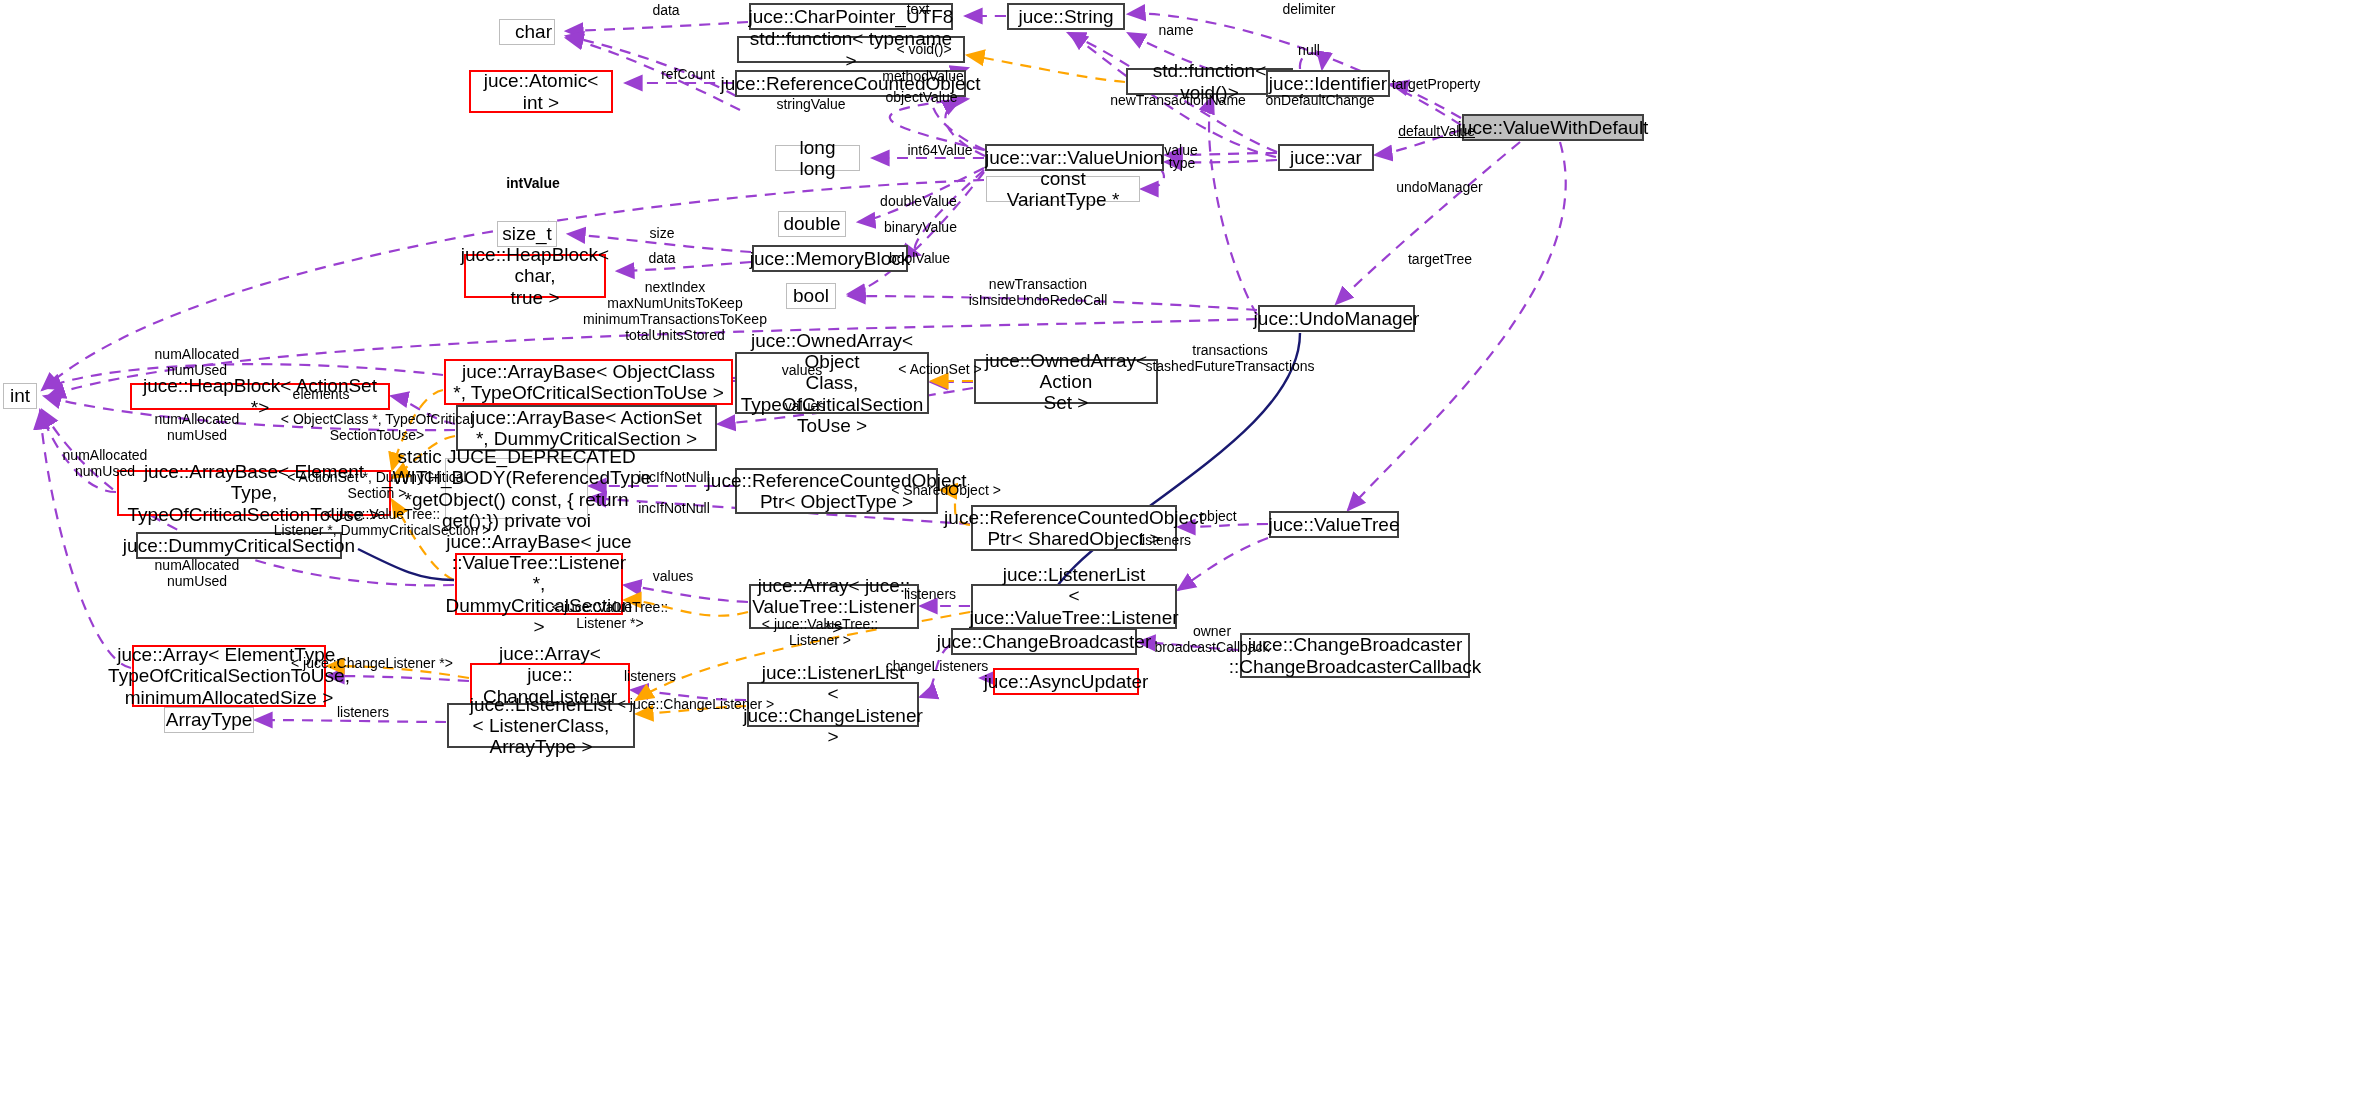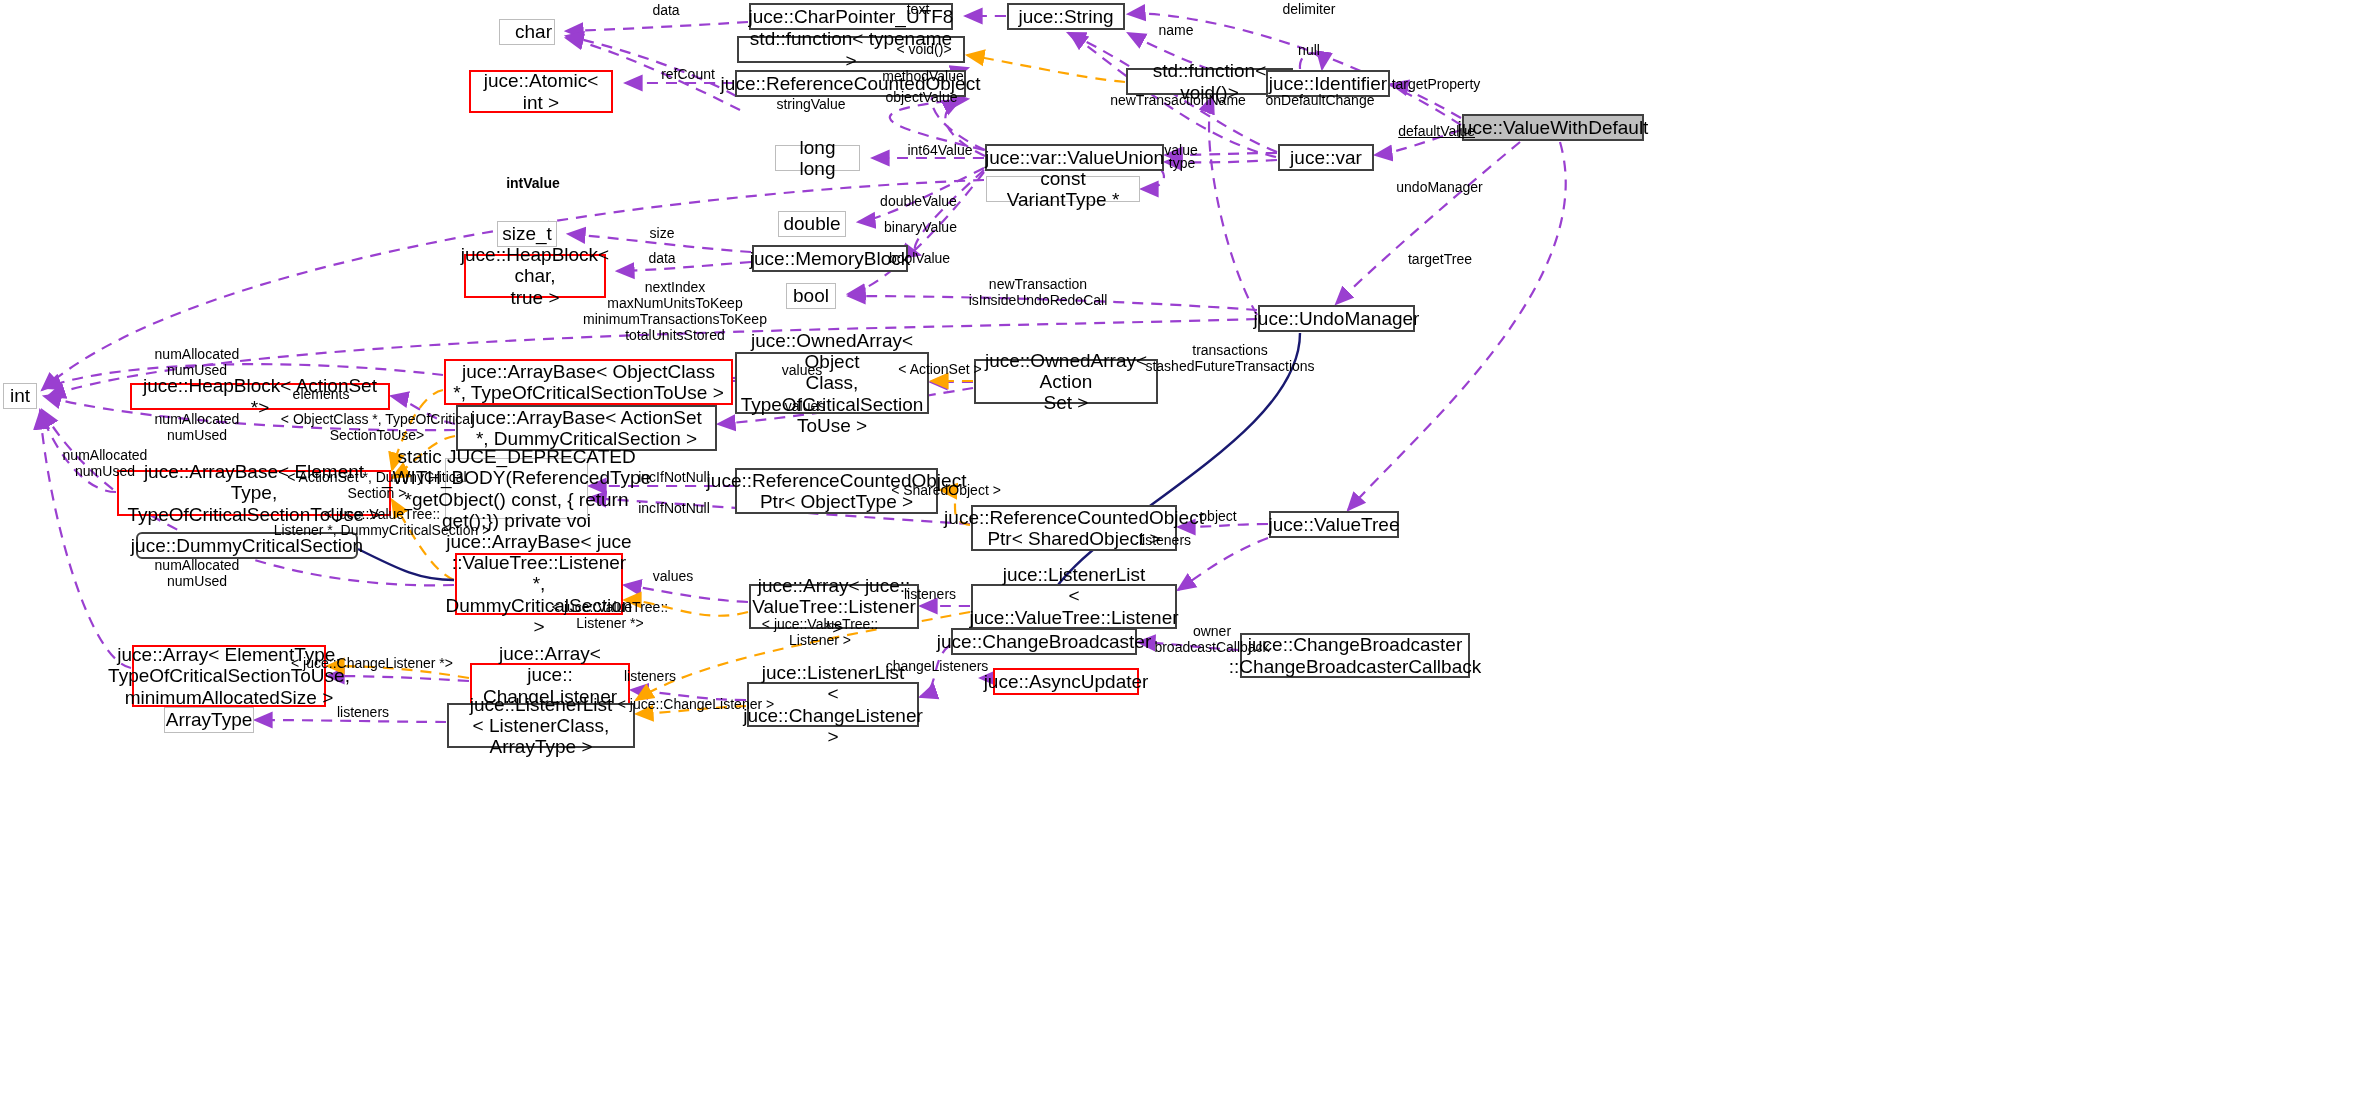--- a/index.html
+++ b/index.html
@@ -204,21 +204,21 @@
 Type, TypeOfCriticalSectionToUse &gt;</span></div>
       <div class="node grey-thin" style="left: 445px; top: 458px; width: 143px; height: 61px;"><span>static JUCE_DEPRECATED
 _WITH_BODY(ReferencedType
 *getObject() const, { return
 get();}) private voi</span></div>
       <div class="node dark" style="left: 735px; top: 468px; width: 203px; height: 46px;"><span>juce::ReferenceCountedObject
 Ptr&lt; ObjectType &gt;</span></div>
       <div class="node dark" style="left: 971px; top: 505px; width: 206px; height: 46px;"><span>juce::ReferenceCountedObject
 Ptr&lt; SharedObject &gt;</span></div>
       <div class="node dark" style="left: 1269px; top: 511px; width: 130px; height: 27px;"><span>juce::ValueTree</span></div>
-      <div class="node dark" style="left: 136px; top: 532px; width: 222px; height: 27px; border-radius: 6px;"><span>juce::DummyCriticalSection</span></div>
+      <div class="node dark" style="left: 136px; top: 532px; width: 206px; height: 27px;"><span>juce::DummyCriticalSection</span></div>
       <div class="node red" style="left: 455px; top: 553px; width: 168px; height: 62px;"><span>juce::ArrayBase&lt; juce
 ::ValueTree::Listener
 *, DummyCriticalSection &gt;</span></div>
       <div class="node dark" style="left: 749px; top: 584px; width: 170px; height: 45px;"><span>juce::Array&lt; juce::
 ValueTree::Listener *&gt;</span></div>
       <div class="node dark" style="left: 971px; top: 584px; width: 206px; height: 45px;"><span>juce::ListenerList
 &lt; juce::ValueTree::Listener &gt;</span></div>
       <div class="node dark" style="left: 951px; top: 628px; width: 186px; height: 27px;"><span>juce::ChangeBroadcaster</span></div>
       <div class="node dark" style="left: 1240px; top: 633px; width: 230px; height: 45px;"><span>juce::ChangeBroadcaster
 ::ChangeBroadcasterCallback</span></div>

